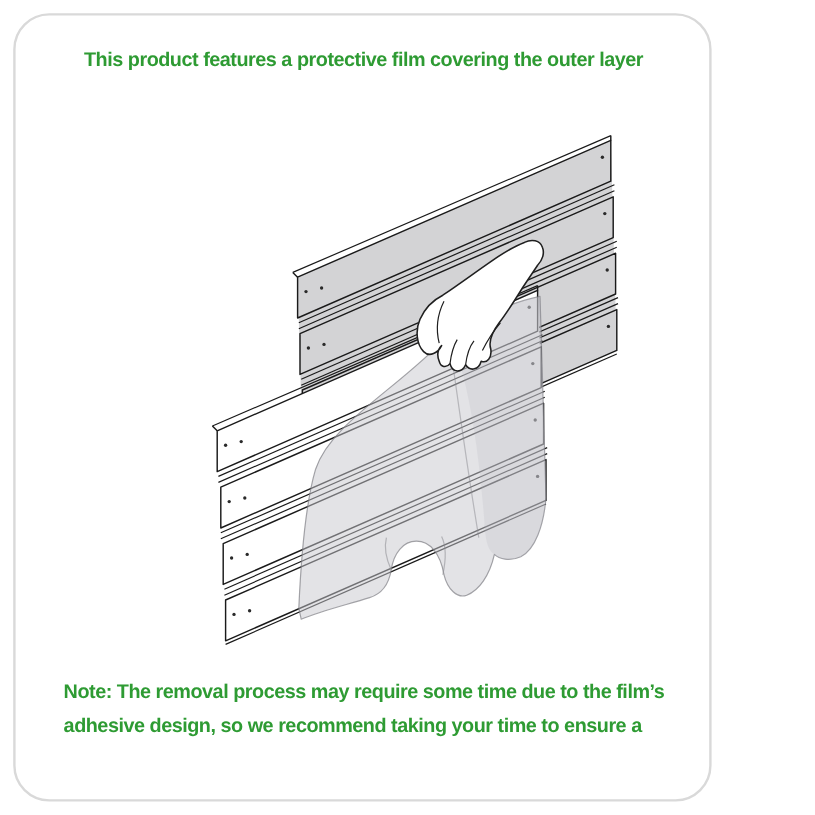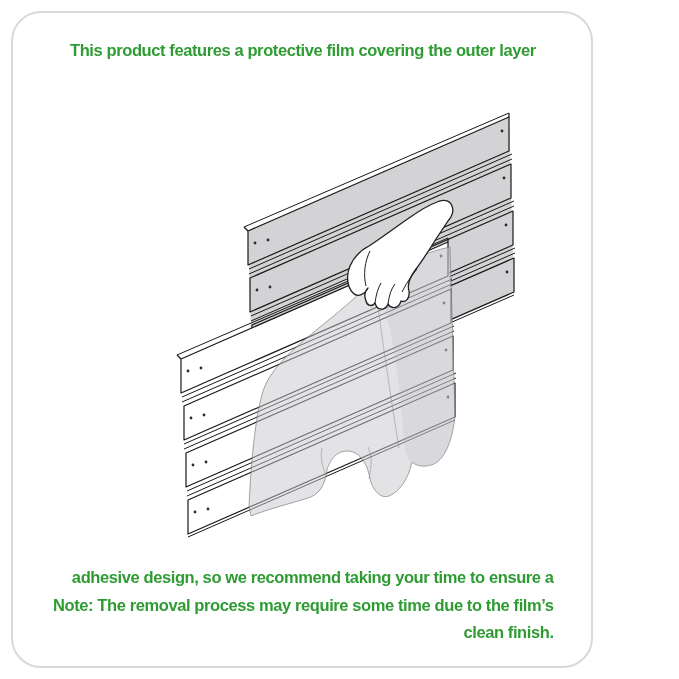--- a/index.html
+++ b/index.html
@@ -3,21 +3,20 @@
 <meta charset="utf-8">
 <title>Garden Bed Protective Film Instruction</title>
 <style>
   html,body{margin:0;padding:0;background:#ffffff;}
   .canvas{
     position:relative;
     width:604px;height:679px;
     background:#ffffff;
     overflow:hidden;
     font-family:"Liberation Sans", sans-serif;
-    text-align:right;
   }
   .card-border{
     position:absolute;
     left:11px;top:11px;right:11px;bottom:11px;
     border:2px solid #d9d9d9;
     border-radius:30px;
     pointer-events:none;
   }
   .note{
     position:absolute;
@@ -170,18 +169,17 @@
                C 381,238 396,227 409,218
                C 419,211 429,205 437,202 Z" fill="#ffffff" stroke="#1f1f1f" stroke-width="1.3" stroke-linejoin="round"></path>
       <path d="M 370,251 C 365,261 363,274 366,286" fill="none" stroke="#1f1f1f" stroke-width="1"></path>
       <path d="M 388,304 C 389,296 391,289 395,284" fill="none" stroke="#1f1f1f" stroke-width="1"></path>
       <path d="M 375,303 C 376,295 378,288 381,283" fill="none" stroke="#1f1f1f" stroke-width="1"></path>
       <path d="M 402,292 C 406,284 411,276 417,269" fill="none" stroke="#1f1f1f" stroke-width="1"></path>
     </g>
   </svg>
 
   <div class="note note-bottom">
+    <div>Note: The removal process may require some time due to the film’s</div>
     <div>adhesive design, so we recommend taking your time to ensure a</div>
-    <div>Note: The removal process may require some time due to the film’s</div>
-    <div>clean finish.</div>
   </div>
 
 </div>
 
 </body></html>

